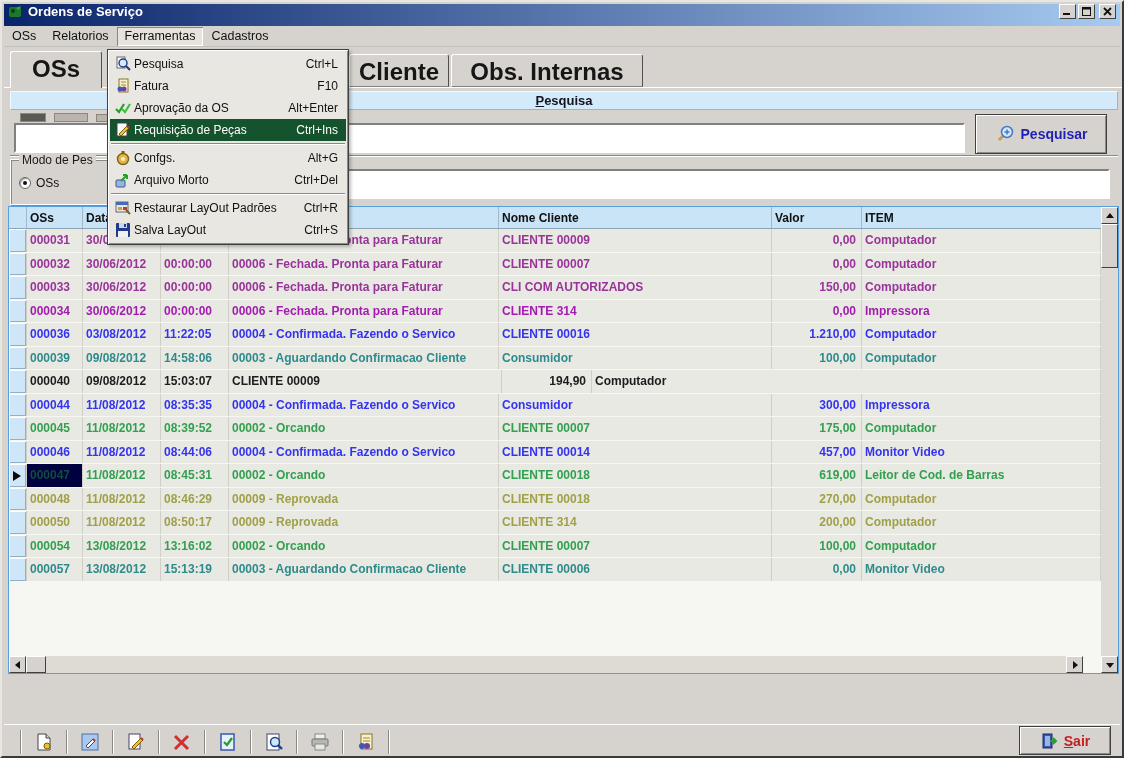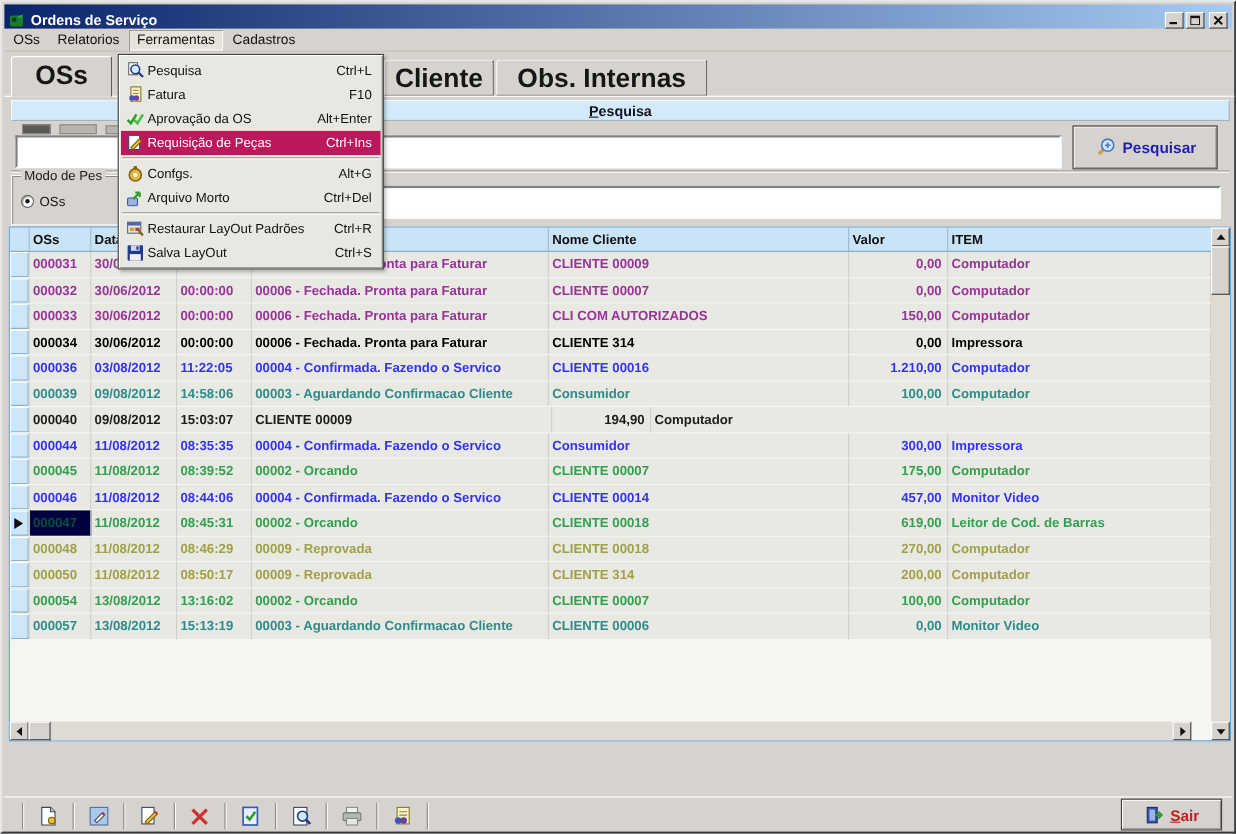--- a/index.html
+++ b/index.html
@@ -7,21 +7,21 @@
   #win{
     position:relative;width:1124px;height:758px;
     background:#d6d3ce;
     border:2px solid;border-color:#e8e6e0 #3a3a3a #3a3a3a #e8e6e0;
     font-family:"Liberation Sans", sans-serif;
     overflow:hidden;
   }
   
   .titlebar{position:absolute;left:2px;top:2px;right:2px;height:22px;
     background:linear-gradient(to right,#0a246a,#a6caf0);
-    display:flex;align-items:flex-end;padding:0 4px;}
+    display:flex;align-items:flex-start;padding:0 4px;}
   .app-icon{width:15px;height:15px;margin-right:5px;flex:0 0 auto;}
   .title-text{color:#fff;font-size:13px;font-weight:bold;flex:1;white-space:nowrap;}
   .winbtn{width:17px;height:15px;background:#d6d3ce;margin-left:2px;
     border:1px solid;border-color:#fff #404040 #404040 #fff;
     display:flex;align-items:center;justify-content:center;}
   .winbtn.close{margin-left:4px;}
   
   .menubar{position:absolute;left:2px;top:24px;right:2px;height:21px;
     display:flex;align-items:center;font-size:12.5px;color:#111;
     border-bottom:1px solid #c3c0ba;}
@@ -96,21 +96,21 @@
     font-size:14px;font-weight:bold;color:#c22020;}
   
   .menu{position:absolute;left:105px;top:47px;width:242px;z-index:50;
     background:#e9e7e1;border:1px solid #404040;
     box-shadow:inset 1px 1px 0 #fff, inset -1px -1px 0 #8a8a84, 2px 2px 3px rgba(0,0,0,.25);
     padding:3px 2px;font-size:12px;color:#111;}
   .menu-item{display:flex;align-items:center;height:22px;padding:0 4px 0 2px;}
   .menu-item .mi-icon{width:22px;flex:0 0 auto;display:flex;align-items:center;justify-content:center;}
   .menu-item .mi-label{flex:1;white-space:nowrap;}
   .menu-item .mi-short{white-space:nowrap;padding-right:4px;}
-  .menu-item.hl{background:#be185d;color:#fff;}
+  .menu-item.hl{background:#14532d;color:#fff;}
   .menu-sep{height:2px;margin:2px 1px;border-top:1px solid #8a8a84;border-bottom:1px solid #fff;}
   svg{display:block;}
 </style>
 </head>
 <body>
 
 <div id="win">
 
   <div class="titlebar">
     <span class="app-icon">
@@ -219,21 +219,21 @@
         <div class="grid-row" style="color: rgb(153, 51, 153); align-items: center;">
     <div class="c sel w-sel"></div>
     <div class="c os w-os">000033</div>
     <div class="c date w-date">30/06/2012</div>
     <div class="c time w-time">00:00:00</div>
     <div class="c status w-status">00006 - Fechada. Pronta para Faturar</div>
     <div class="c client w-client">CLI COM AUTORIZADOS</div>
     <div class="c value w-value">150,00</div>
     <div class="c item w-item">Computador</div>
   </div>
-        <div class="grid-row" style="color: #000000;">
+        <div class="grid-row" style="color: #a21caf;">
     <div class="c sel w-sel"></div>
     <div class="c os w-os">000034</div>
     <div class="c date w-date">30/06/2012</div>
     <div class="c time w-time">00:00:00</div>
     <div class="c status w-status">00006 - Fechada. Pronta para Faturar</div>
     <div class="c client w-client">CLIENTE 314</div>
     <div class="c value w-value">0,00</div>
     <div class="c item w-item">Impressora</div>
   </div>
         <div class="grid-row" style="color: rgb(51, 51, 240);">

